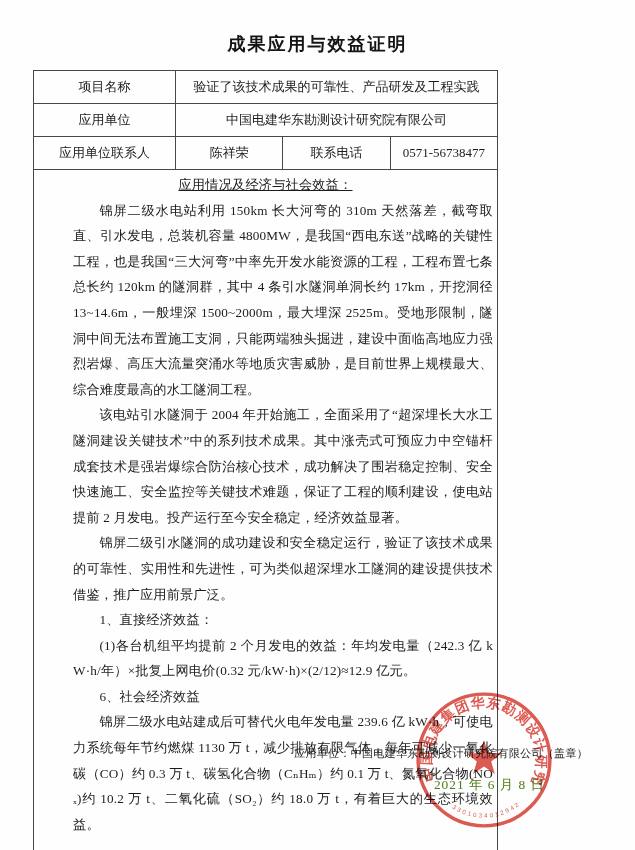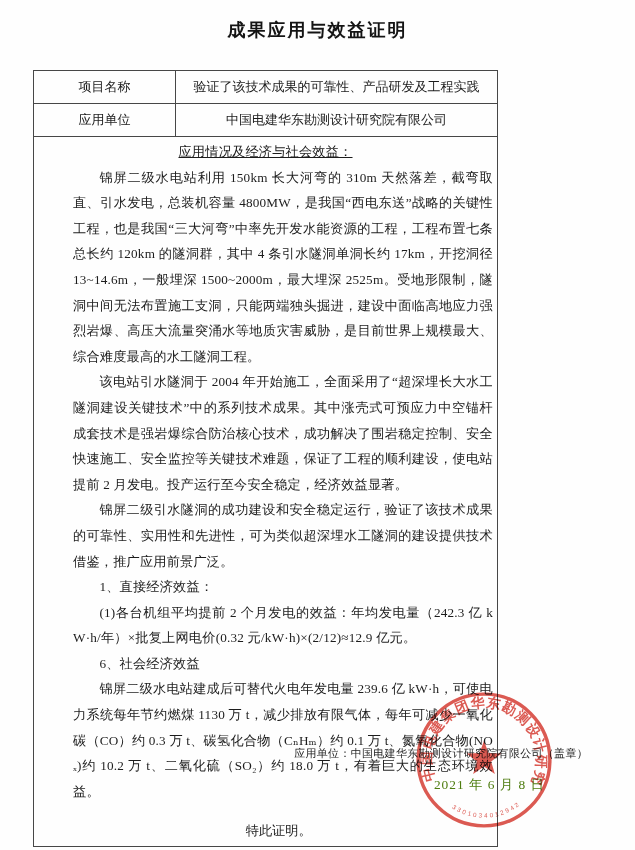--- a/index.html
+++ b/index.html
@@ -7,21 +7,21 @@
   .page {
     position: relative;
     width: 635px;
     height: 850px;
     background: #fefefe;
     font-family: "Liberation Serif", "DejaVu Serif", serif;
     color: #1c1c1c;
     overflow: hidden;
   }
   .doc-title {
-    padding-top: 17px;
+    padding-top: 31px;
     text-align: center;
     font-size: 18px;
     font-weight: bold;
     letter-spacing: 2px;
     line-height: 26px;
     color: #141414;
   }
   table.form-table {
     position: absolute;
     left: 33px;
@@ -110,20 +110,26 @@
     <tbody>
       <tr>
         <td class="c1">项目名称</td>
         <td colspan="3">验证了该技术成果的可靠性、产品研发及工程实践</td>
       </tr>
       <tr>
         <td class="c1">应用单位</td>
         <td colspan="3">中国电建华东勘测设计研究院有限公司</td>
       </tr>
       <tr>
+        <td class="c1">应用单位联系人</td>
+        <td class="c2">陈祥荣</td>
+        <td class="c3">联系电话</td>
+        <td class="c4">0571-56738477</td>
+      </tr>
+      <tr>
         <td colspan="4" class="big-cell">
           <div class="section-heading">应用情况及经济与社会效益：</div>
           <p class="body-par">锦屏二级水电站利用 150km 长大河弯的 310m 天然落差，截弯取直、引水发电，总装机容量 4800MW，是我国“西电东送”战略的关键性工程，也是我国“三大河弯”中率先开发水能资源的工程，工程布置七条总长约 120km 的隧洞群，其中 4 条引水隧洞单洞长约 17km，开挖洞径 13~14.6m，一般埋深 1500~2000m，最大埋深 2525m。受地形限制，隧洞中间无法布置施工支洞，只能两端独头掘进，建设中面临高地应力强烈岩爆、高压大流量突涌水等地质灾害威胁，是目前世界上规模最大、综合难度最高的水工隧洞工程。</p>
           <p class="body-par">该电站引水隧洞于 2004 年开始施工，全面采用了“超深埋长大水工隧洞建设关键技术”中的系列技术成果。其中涨壳式可预应力中空锚杆成套技术是强岩爆综合防治核心技术，成功解决了围岩稳定控制、安全快速施工、安全监控等关键技术难题，保证了工程的顺利建设，使电站提前 2 月发电。投产运行至今安全稳定，经济效益显著。</p>
           <p class="body-par">锦屏二级引水隧洞的成功建设和安全稳定运行，验证了该技术成果的可靠性、实用性和先进性，可为类似超深埋水工隧洞的建设提供技术借鉴，推广应用前景广泛。</p>
           <p class="body-par">1、直接经济效益：</p>
           <p class="body-par">(1)各台机组平均提前 2 个月发电的效益：年均发电量（242.3 亿 kW·h/年）×批复上网电价(0.32 元/kW·h)×(2/12)≈12.9 亿元。</p>
           <p class="body-par">6、社会经济效益</p>
           <p class="body-par">锦屏二级水电站建成后可替代火电年发电量 239.6 亿 kW·h，可使电力系统每年节约燃煤 1130 万 t，减少排放有限气体，每年可减少一氧化碳（CO）约 0.3 万 t、碳氢化合物（CₙHₘ）约 0.1 万 t、氮氧化合物(NOₓ)约 10.2 万 t、二氧化硫（SO₂）约 18.0 万 t，有着巨大的生态环境效益。</p>
           <p class="closing-par">特此证明。</p>

